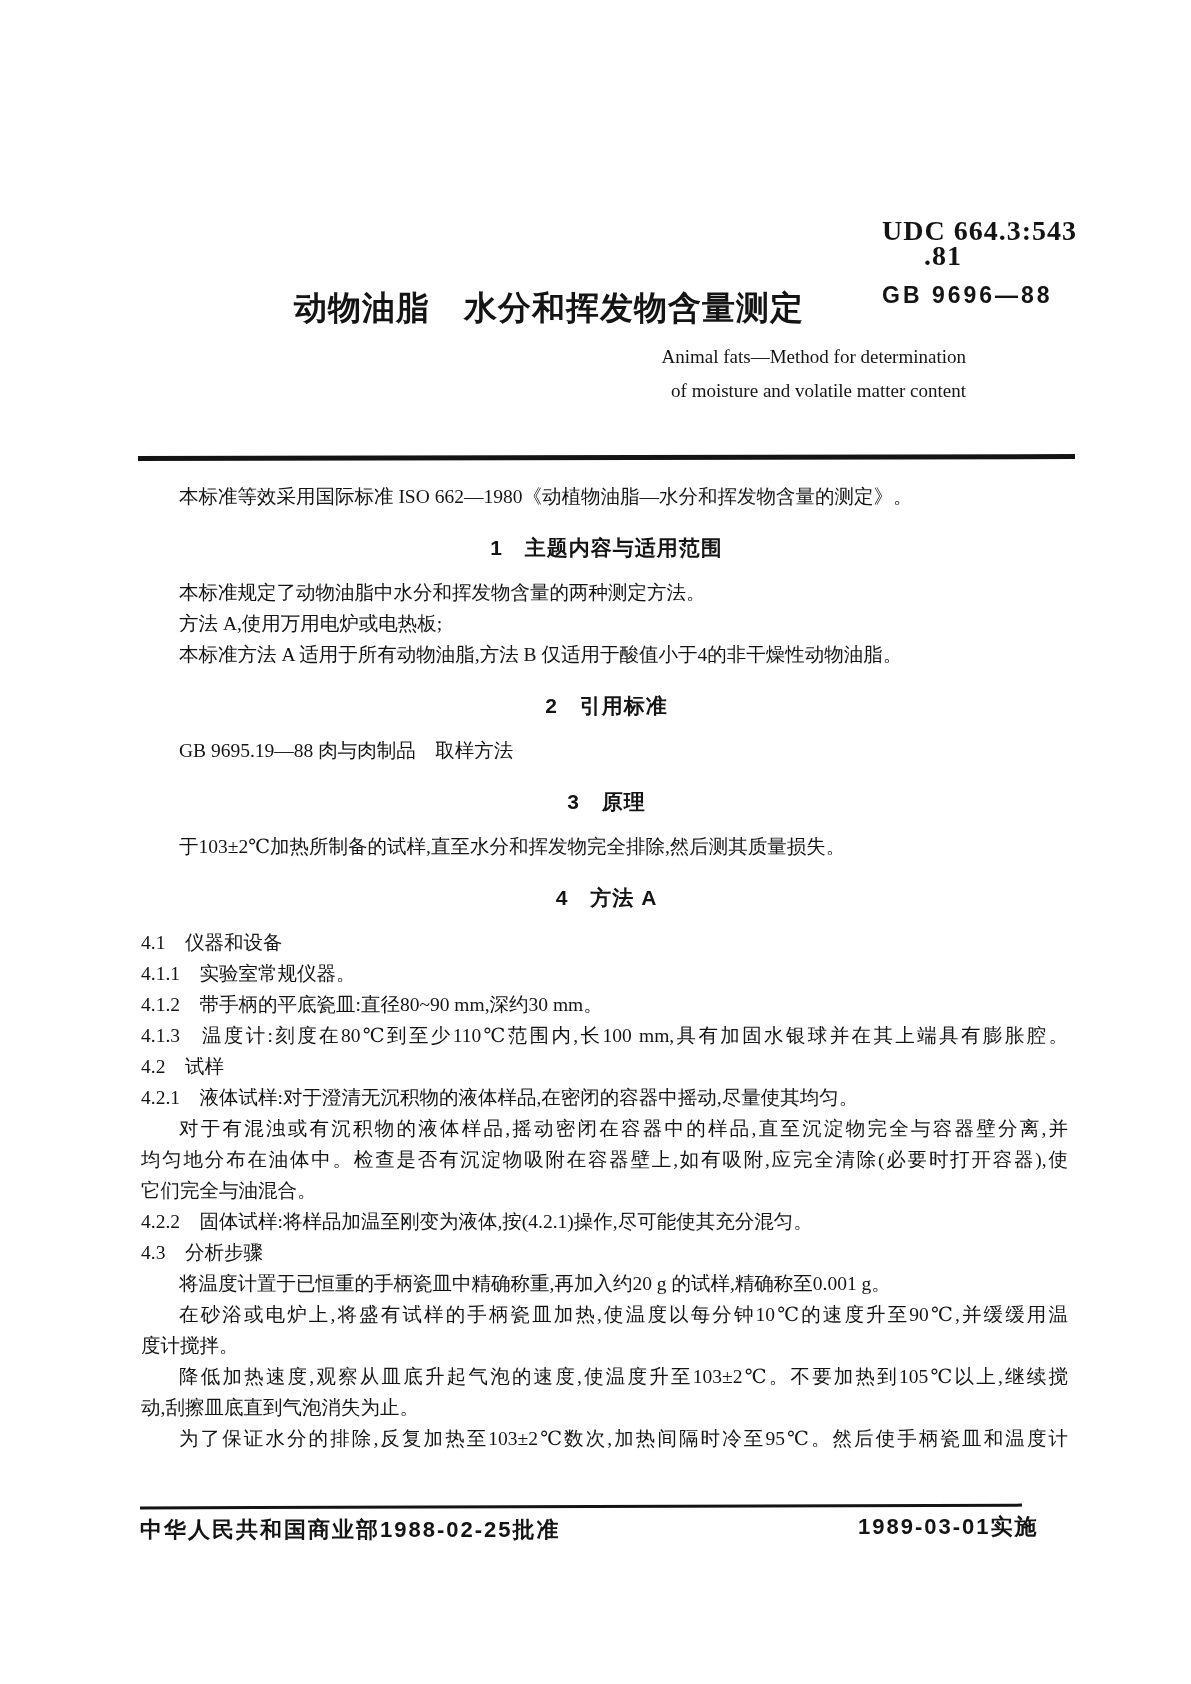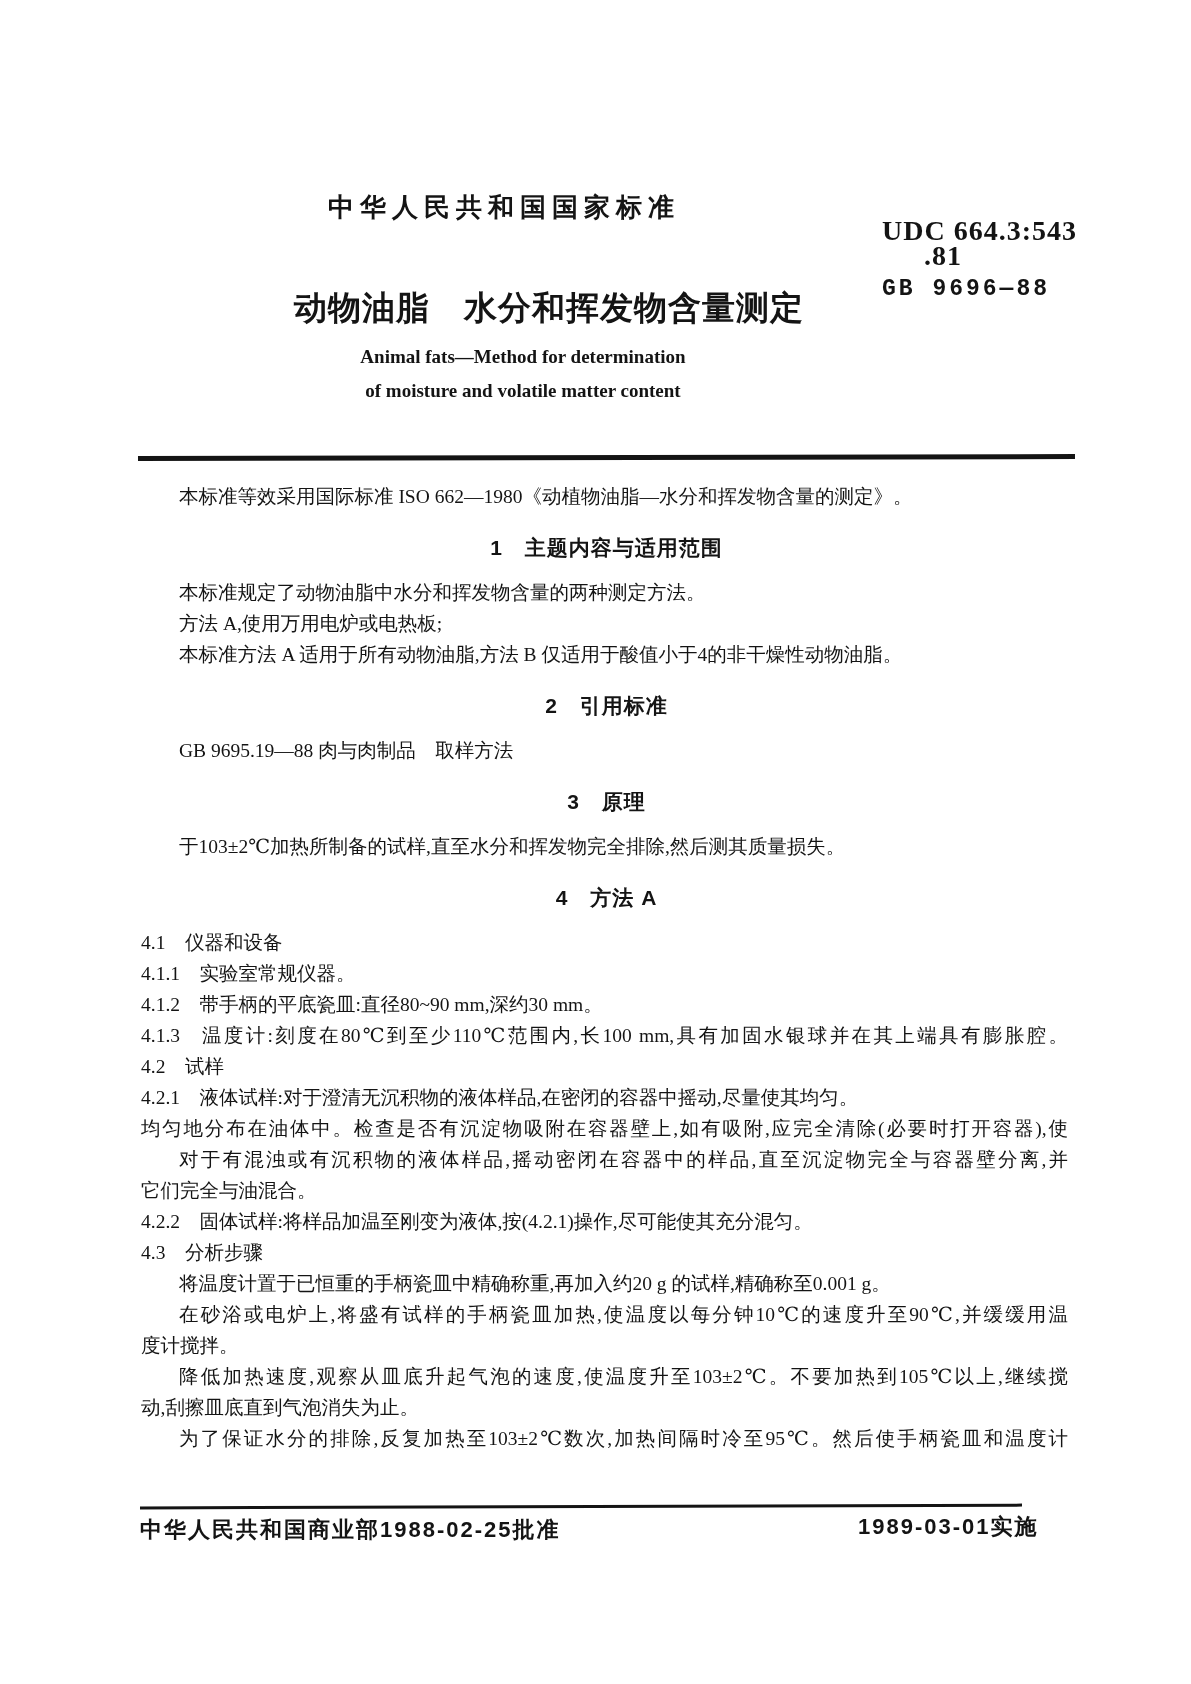--- a/index.html
+++ b/index.html
@@ -20,37 +20,36 @@
     white-space:nowrap;
   }
   .udc{
     position:absolute;top:218px;left:882px;
     font-family:Liberation Serif, serif;
     font-weight:bold;font-size:28px;letter-spacing:1px;
     line-height:25px;white-space:nowrap;
   }
   .udc .udc2{padding-left:42px;}
   .std-no{
-    position:absolute;top:276px;left:882px;
-    font-family:Liberation Mono, monospace;
+    position:absolute;top:282px;left:882px;
+    font-family:Liberation Sans, sans-serif;
     font-weight:bold;font-size:23px;letter-spacing:3px;
     white-space:nowrap;
   }
   .title-cn{
     position:absolute;top:278px;left:286px;margin:8px;
     font-family:"Liberation Sans","DejaVu Sans",sans-serif;
     font-weight:bold;font-size:33px;letter-spacing:1px;
     white-space:nowrap;
   }
   .title-en{
     position:absolute;top:340px;left:0;width:966px;
-    text-align:center;
-    font-weight:bold;font-size:19px;line-height:34px;
+    text-align:right;
+    font-weight:normal;font-size:19px;line-height:34px;
     font-family:"Liberation Serif","DejaVu Serif",serif;
-    margin-left:40px;
   }
   
   .rule{
     position:absolute;top:455px;left:138px;width:937px;height:5px;
     background:#141414;transform:rotate(-0.12deg);
   }
   .footer-rule{
     position:absolute;top:1505px;left:140px;width:882px;height:3px;
     background:#141414;transform:rotate(-0.18deg);
   }
@@ -83,21 +82,20 @@
     font-family:"Liberation Sans","DejaVu Sans",sans-serif;
     font-weight:bold;font-size:22px;letter-spacing:2px;
     white-space:nowrap;
   }
 </style>
 </head>
 <body>
 
 <div class="page">
 
-  <div class="std-label">中华人民共和国国家标准</div>
 
   <div class="udc">
     <div>UDC 664.3:543</div>
     <div class="udc2">.81</div>
   </div>
 
   <div class="std-no">GB 9696—88</div>
 
   <h1 class="title-cn">动物油脂　水分和挥发物含量测定</h1>
 
@@ -118,22 +116,22 @@
       <div class="line p">GB 9695.19—88 肉与肉制品 取样方法</div>
       <div class="line h">3 原理</div>
       <div class="line p">于103±2℃加热所制备的试样,直至水分和挥发物完全排除,然后测其质量损失。</div>
       <div class="line h">4 方法 A</div>
       <div class="line c">4.1 仪器和设备</div>
       <div class="line c">4.1.1 实验室常规仪器。</div>
       <div class="line c">4.1.2 带手柄的平底瓷皿:直径80~90 mm,深约30 mm。</div>
       <div class="line c j">4.1.3 温度计:刻度在80℃到至少110℃范围内,长100 mm,具有加固水银球并在其上端具有膨胀腔。</div>
       <div class="line c">4.2 试样</div>
       <div class="line c">4.2.1 液体试样:对于澄清无沉积物的液体样品,在密闭的容器中摇动,尽量使其均匀。</div>
+      <div class="line p j">对于有混浊或有沉积物的液体样品,摇动密闭在容器中的样品,直至沉淀物完全与容器壁分离,并</div>
       <div class="line c j">均匀地分布在油体中。检查是否有沉淀物吸附在容器壁上,如有吸附,应完全清除(必要时打开容器),使</div>
-      <div class="line p j">对于有混浊或有沉积物的液体样品,摇动密闭在容器中的样品,直至沉淀物完全与容器壁分离,并</div>
       <div class="line c">它们完全与油混合。</div>
       <div class="line c">4.2.2 固体试样:将样品加温至刚变为液体,按(4.2.1)操作,尽可能使其充分混匀。</div>
       <div class="line c">4.3 分析步骤</div>
       <div class="line p">将温度计置于已恒重的手柄瓷皿中精确称重,再加入约20 g 的试样,精确称至0.001 g。</div>
       <div class="line p j">在砂浴或电炉上,将盛有试样的手柄瓷皿加热,使温度以每分钟10℃的速度升至90℃,并缓缓用温</div>
       <div class="line c">度计搅拌。</div>
       <div class="line p j">降低加热速度,观察从皿底升起气泡的速度,使温度升至103±2℃。不要加热到105℃以上,继续搅</div>
       <div class="line c">动,刮擦皿底直到气泡消失为止。</div>
       <div class="line p j">为了保证水分的排除,反复加热至103±2℃数次,加热间隔时冷至95℃。然后使手柄瓷皿和温度计</div>
     </main>

